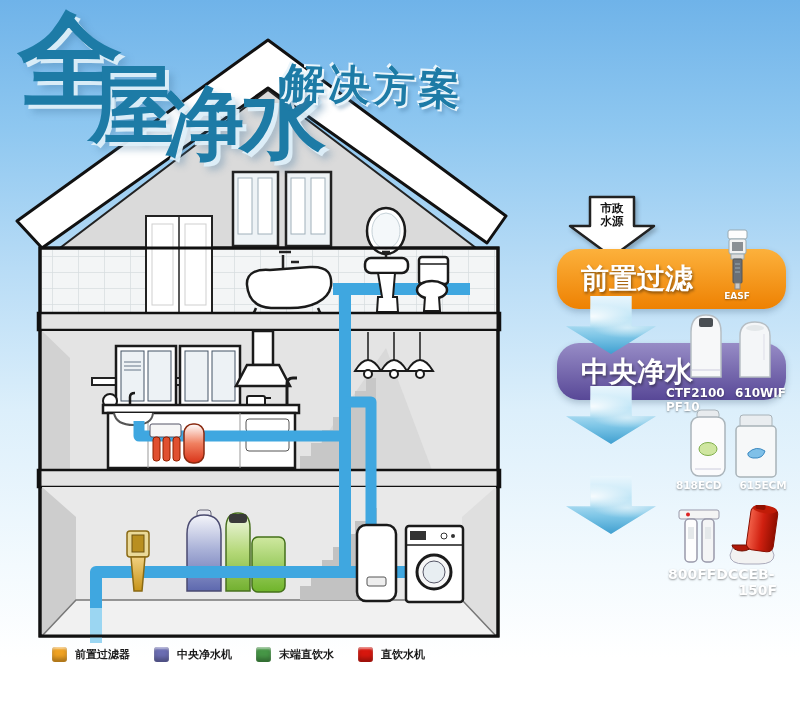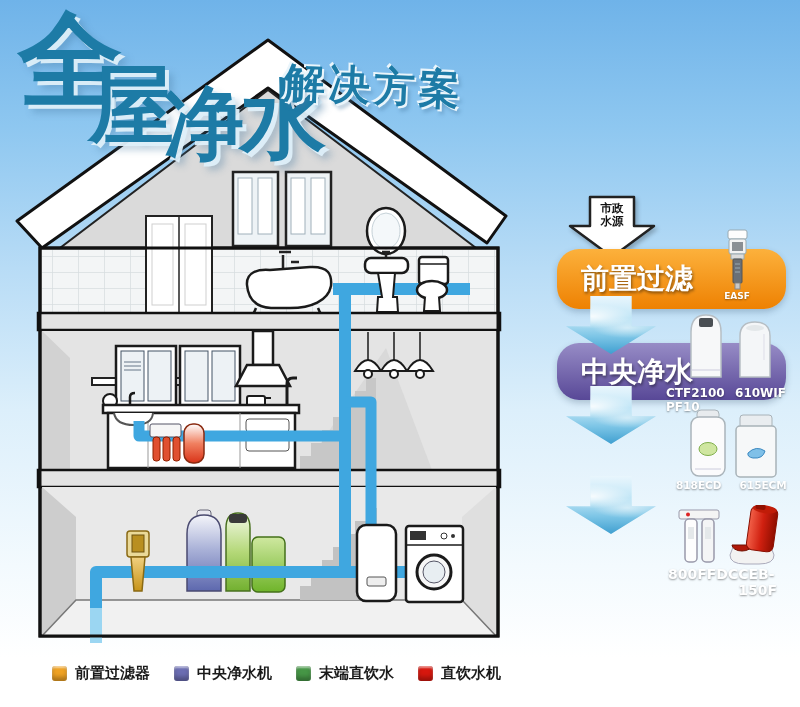--- a/index.html
+++ b/index.html
@@ -36,21 +36,21 @@
   .product-label{position:absolute;color:#fff;font-weight:bold;text-align:center;
     text-shadow:0 1px 2px rgba(0,0,0,.4);}
   #lbl-easf{left:703px;top:291px;width:68px;font-size:9px;}
   .label-row{position:absolute;display:flex;justify-content:space-between;color:#fff;font-weight:bold;
     text-shadow:0 1px 2px rgba(0,0,0,.4);}
   #lbl-row-purify{left:666px;top:386px;width:120px;font-size:12px;}
   #lbl-row-soften{left:676px;top:479px;width:100px;font-size:10.5px;gap:18px;}
   #lbl-row-drink{left:668px;top:566px;width:118px;font-size:14px;}
   
   .legend{position:absolute;left:52px;top:647px;display:flex;gap:24px;}
-  .legend-item{display:flex;align-items:center;gap:8px;font-size:15px;font-weight:bold;color:#1a1a1a;margin-top:17px;}
+  .legend-item{display:flex;align-items:center;gap:8px;font-size:11px;font-weight:bold;color:#1a1a1a;}
   .swatch{width:15px;height:15px;border-radius:3px;
     box-shadow:inset 0 -4px 4px rgba(0,0,0,.28),inset 0 2px 2px rgba(255,255,255,.55);}
   .house{position:absolute;left:0;top:0;}
 </style>
 </head>
 <body>
 
 <div class="stage">
 
   <svg class="house" width="545" height="660" viewBox="0 0 545 660">

